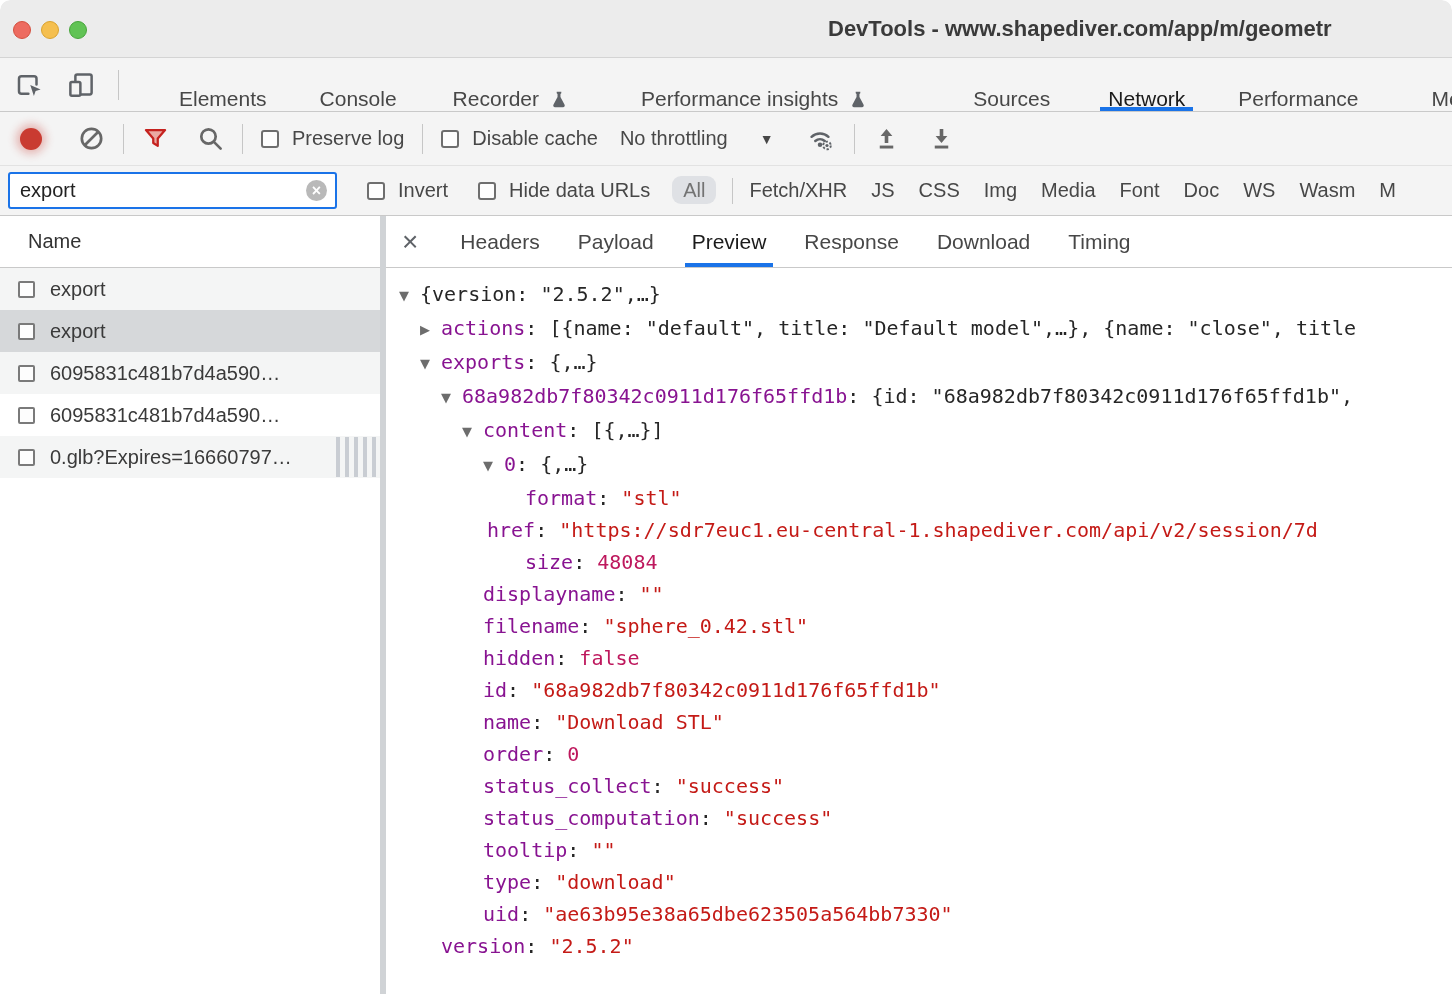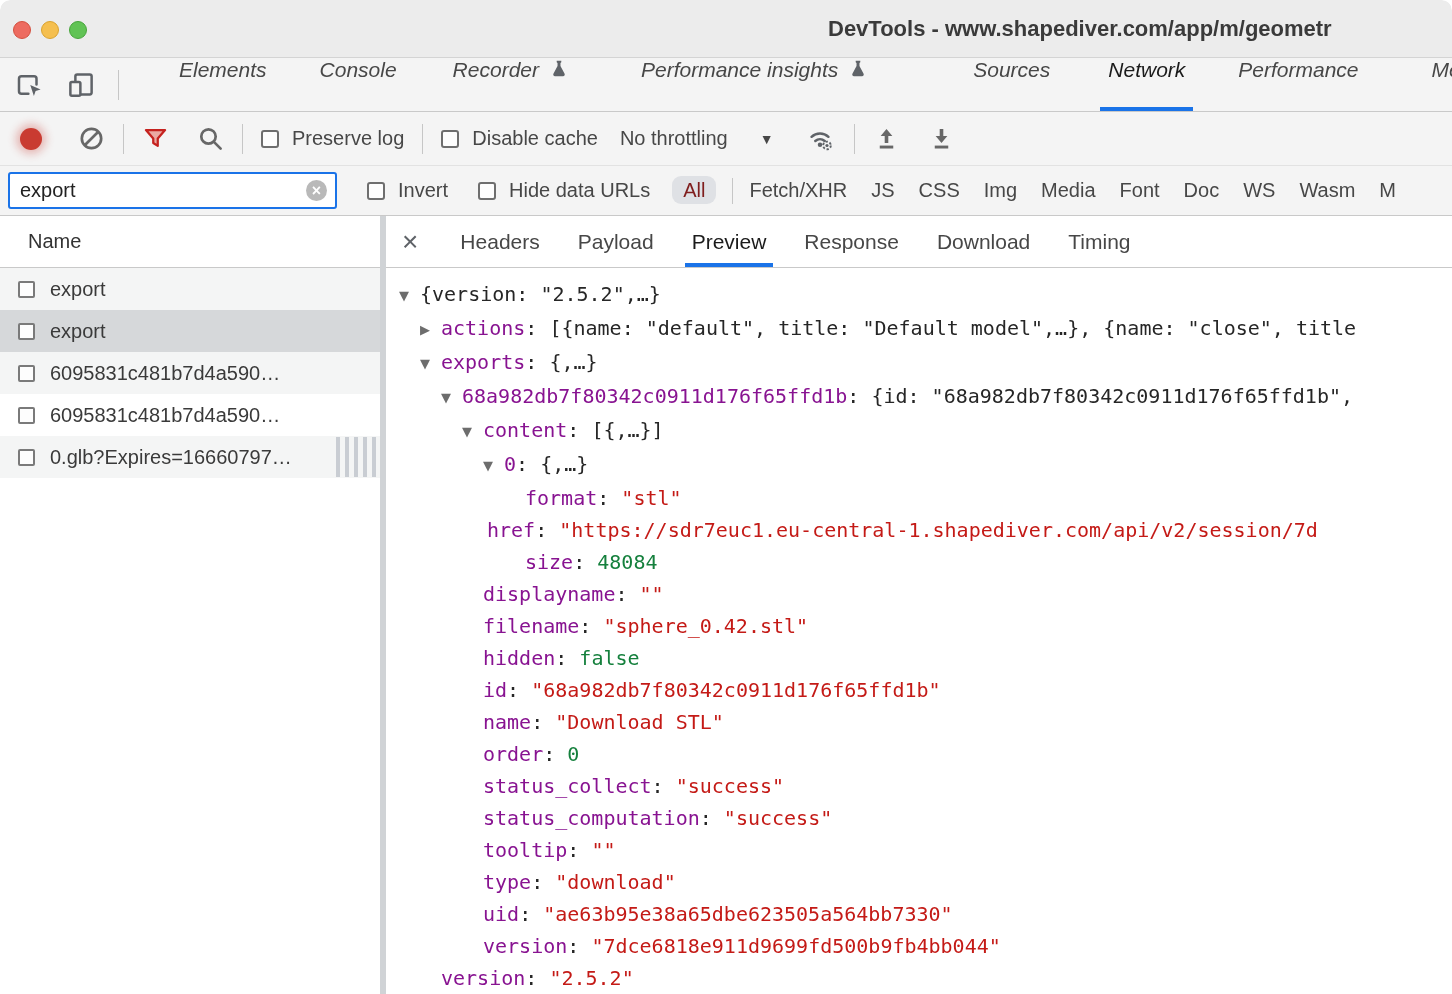--- a/index.html
+++ b/index.html
@@ -20,22 +20,22 @@
     font-size:22px; font-weight:700; color:#3a3a3a; white-space:nowrap; }
 
   
   .tabbar { height:54px; background:#f4f4f4; border-bottom:1px solid #c9c9c9;
     display:flex; align-items:center; padding-left:14px; position:relative; }
   .tool-ic { width:30px; height:30px; flex:0 0 auto; }
   .tool-ic + .tool-ic { margin-left:22px; }
   .tabbar .vdiv { margin:0 0 0 22px; }
   .vdiv { width:1px; height:30px; background:#c6c6c6; flex:0 0 auto; }
   .tabs { display:flex; align-items:stretch; height:100%; }
-  .tab { display:flex; align-items:flex-start; position:relative; font-size:21px;
-    color:#474747; white-space:nowrap; cursor:default;font-style:italic; }
+  .tab { display:flex; align-items:flex-end; position:relative; font-size:21px;
+    color:#474747; white-space:nowrap; cursor:default; }
   .tab.active { color:#1b1b1b; }
   .tab .underline { position:absolute; left:-8px; right:-8px; bottom:0; height:4px;
     background:#1a73e8; }
   .tabs .tab:nth-child(1){margin-left:60px}
   .tabs .tab:nth-child(2){margin-left:53px}
   .tabs .tab:nth-child(3){margin-left:56px}
   .tabs .tab:nth-child(4){margin-left:71px}
   .tabs .tab:nth-child(5){margin-left:104px}
   .tabs .tab:nth-child(6){margin-left:58px}
   .tabs .tab:nth-child(7){margin-left:53px}
@@ -58,21 +58,21 @@
   .filterbar { height:50px; background:#f4f4f4; border-bottom:1px solid #c9c9c9;
     display:flex; align-items:center; padding-left:8px; }
   .searchbox { width:329px; height:37px; background:#fff; border:2px solid #1a73e8;
     border-radius:3px; display:flex; align-items:center; padding:0 8px 0 10px; }
   .searchbox input { border:none; outline:none; flex:1; font-size:20px; color:#222;
     font-family:"Liberation Sans", sans-serif; min-width:0; background:transparent; }
   .clear-x { width:21px; height:21px; border-radius:50%; background:#b9b9b9;
     color:#fff; font-size:16px; font-weight:700; display:flex; align-items:center;
     justify-content:center; flex:0 0 auto; }
   .pill { background:#dfe1e5; border-radius:9px; padding:3px 11px; font-size:20px;
-    color:#7f1d1d; }
+    color:#737373; }
   .filterbar .vdiv { height:26px; margin:0 16px; }
   .ftypes { display:flex; align-items:center; gap:24px; }
   .ftype { font-size:20px; color:#474747; white-space:nowrap; }
 
   
   .content { display:flex; height:778px; }
   .left-panel { width:380px; flex:0 0 auto; background:#fff; }
   .splitter { width:6px; flex:0 0 auto; background:#d0d3d6; }
   .right-panel { flex:1; background:#fff; min-width:0; display:flex; flex-direction:column; }
 
@@ -100,21 +100,21 @@
     background:#1a73e8; }
 
   
   .tree { padding-top:10px; font-family:"DejaVu Sans Mono", monospace;
     font-size:20px; line-height:32px; color:#262626; overflow:hidden; flex:1; }
   .tree-row { white-space:pre; }
   .arrow { display:inline-block; width:21px; font-family:"DejaVu Sans", sans-serif;
     font-size:13px; color:#6d6d6d; vertical-align:1px; }
   .key  { color:#881391; }
   .str  { color:#c41a16; }
-  .num  { color:#15803d; }
+  .num  { color:#be185d; }
   .plain{ color:#262626; }
 
   svg { display:block; }
 </style>
 </head>
 <body>
 
 <div class="window">
 
   <div class="titlebar">
@@ -309,19 +309,18 @@
           <div class="tree-row" style="padding-left: 76px;"><span class="arrow"></span><span class="key">filename</span><span class="plain">: </span><span class="str">"sphere_0.42.stl"</span></div>
           <div class="tree-row" style="padding-left: 76px;"><span class="arrow"></span><span class="key">hidden</span><span class="plain">: </span><span class="num">false</span></div>
           <div class="tree-row" style="padding-left: 76px;"><span class="arrow"></span><span class="key">id</span><span class="plain">: </span><span class="str">"68a982db7f80342c0911d176f65ffd1b"</span></div>
           <div class="tree-row" style="padding-left: 76px;"><span class="arrow"></span><span class="key">name</span><span class="plain">: </span><span class="str">"Download STL"</span></div>
           <div class="tree-row" style="padding-left: 76px;"><span class="arrow"></span><span class="key">order</span><span class="plain">: </span><span class="num">0</span></div>
           <div class="tree-row" style="padding-left: 76px;"><span class="arrow"></span><span class="key">status_collect</span><span class="plain">: </span><span class="str">"success"</span></div>
           <div class="tree-row" style="padding-left: 76px;"><span class="arrow"></span><span class="key">status_computation</span><span class="plain">: </span><span class="str">"success"</span></div>
           <div class="tree-row" style="padding-left: 76px;"><span class="arrow"></span><span class="key">tooltip</span><span class="plain">: </span><span class="str">""</span></div>
           <div class="tree-row" style="padding-left: 76px;"><span class="arrow"></span><span class="key">type</span><span class="plain">: </span><span class="str">"download"</span></div>
           <div class="tree-row" style="padding-left: 76px;"><span class="arrow"></span><span class="key">uid</span><span class="plain">: </span><span class="str">"ae63b95e38a65dbe623505a564bb7330"</span></div>
-          <div class="tree-row" style="padding-left: 76px;"><span class="arrow"></span><span class="key">version</span><span class="plain">: </span><span class="str">"7dce6818e911d9699fd500b9fb4bb044"</span></div>
           <div class="tree-row" style="padding-left: 34px;"><span class="arrow"></span><span class="key">version</span><span class="plain">: </span><span class="str">"2.5.2"</span></div>
         </div>
     </div>
   </div>
 
 </div>
 
 </body></html>

